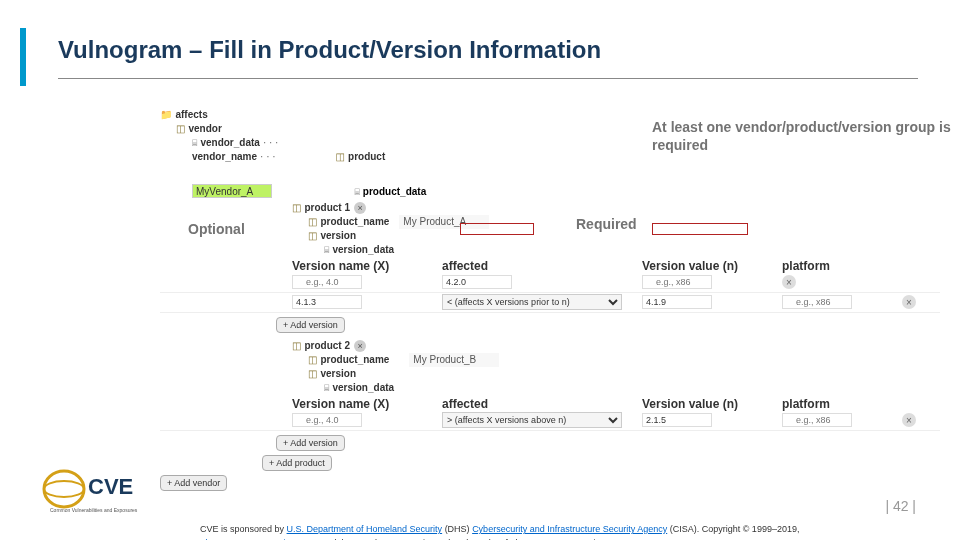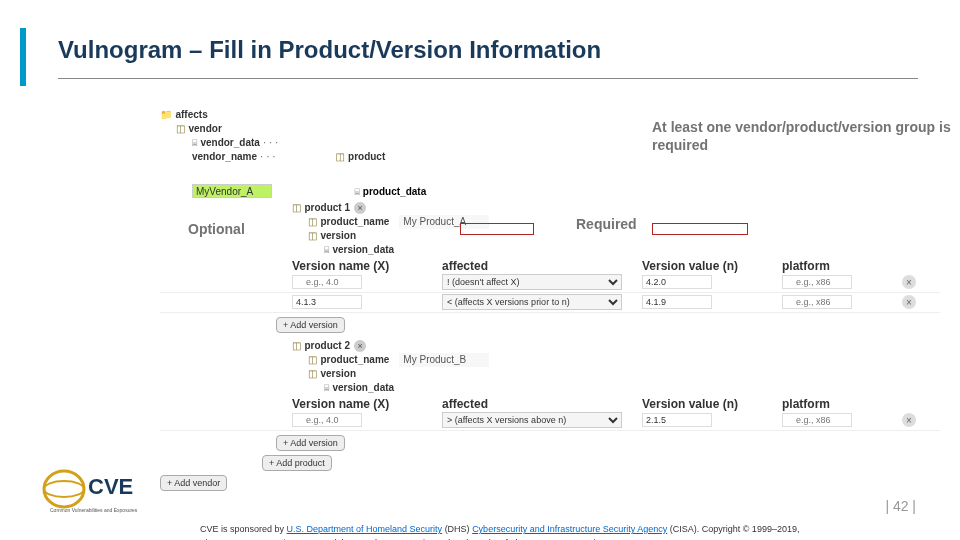--- a/index.html
+++ b/index.html
@@ -98,21 +98,20 @@
   <div class="callout-box required"></div>
 
   <div class="grid-header">
     <span>Version name (X)</span>
       <span>affected</span>
       <span>Version value (n)</span>
       <span>platform</span>
   </div>
   <div class="grid-row">
     <input class="ph-input" placeholder="e.g., 4.0" style="">
-    <select class="sel"><option>! (doesn't affect X)</option></select>
     <input class="val-input" value="4.2.0" style="">
     <input class="ph-input" placeholder="e.g., x86" style="">
     <span class="row-x">×</span>
   </div>
   <div class="grid-row">
     <input class="val-input" value="4.1.3" style="">
     <select class="sel"><option>&lt; (affects X versions prior to n)</option></select>
     <input class="val-input" value="4.1.9" style="">
     <input class="ph-input" placeholder="e.g., x86" style="">
     <span class="row-x">×</span>
@@ -120,21 +119,21 @@
   <button class="add-btn">+ Add version</button>
 
   <div class="tree-row" style="padding-left:132px;margin-top:6px">
       <span class="box-icon"></span>
       <b>product 2</b>
       <span class="chip-x">×</span>
     </div>
   <div class="tree-row" style="padding-left:148px">
       <span class="box-icon"></span>
       <b>product_name</b>
-    <input class="product-name-input" style="margin-left: 10px;" value="My Product_B">
+    <input class="product-name-input" style="margin-left: 20px;" value="My Product_B">
     </div>
   <div class="tree-row" style="padding-left:148px">
       <span class="box-icon"></span>
       <b>version</b>
     </div>
   <div class="tree-row" style="padding-left:164px">
       <span class="db-icon"></span>
       <b>version_data</b>
     </div>
 

